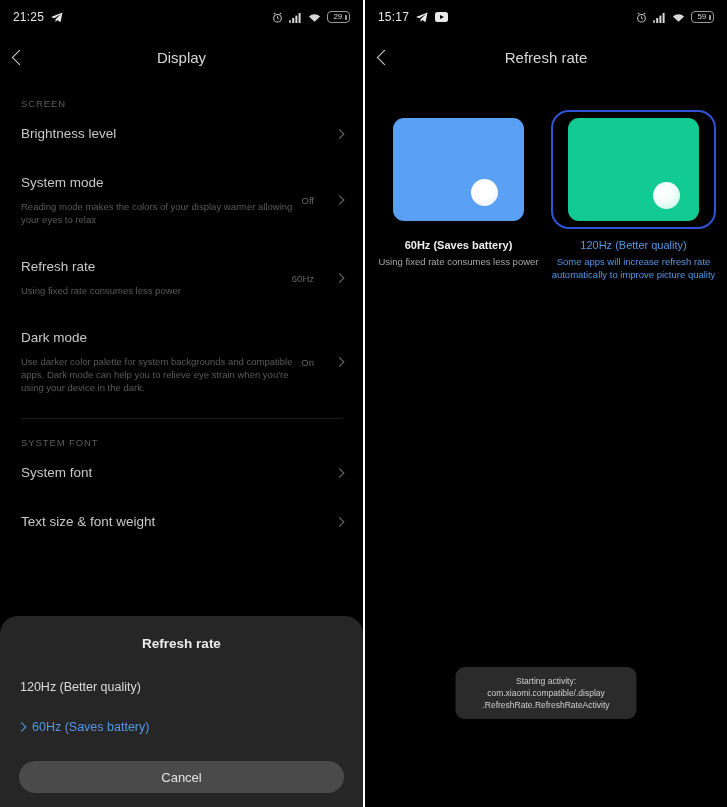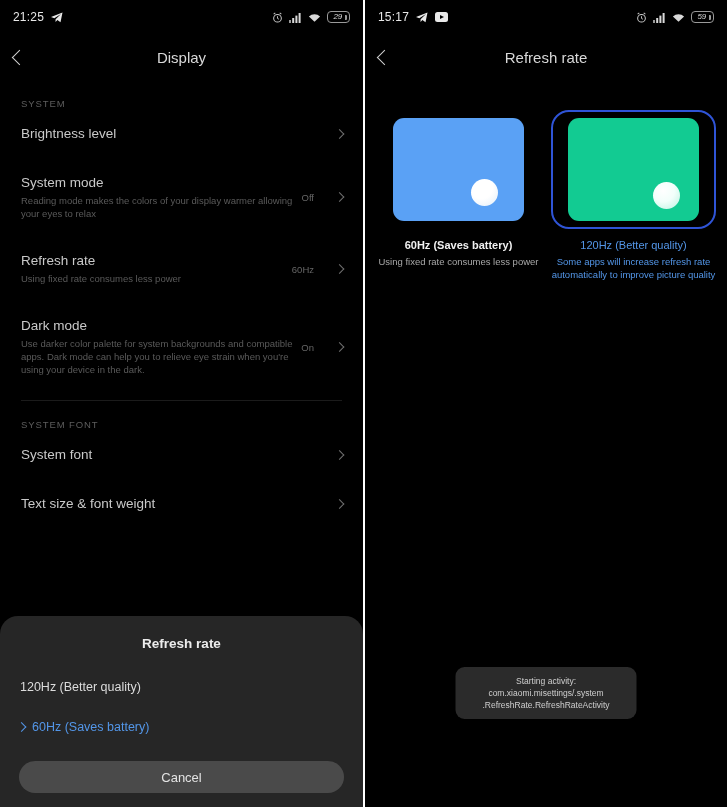--- a/index.html
+++ b/index.html
@@ -15,21 +15,21 @@
   .panel-divider { width: 2px; height: 807px; background: #ffffff; flex: 0 0 2px; }
   .panel-right { width: 362px; }
 
   
   .statusbar {
     height: 34px; display: flex; align-items: center;
     justify-content: space-between; padding: 0 13px;
   }
   .sb-left { display: flex; align-items: center; gap: 7px; }
   .sb-time { color: #e8e8e8; font-size: 12px; letter-spacing: .2px; }
-  .sb-right { display: flex; align-items: center; gap: 6px; font-style: italic; }
+  .sb-right { display: flex; align-items: center; gap: 6px; }
   .ic { display: inline-flex; align-items: center; }
   .yt-badge {
     width: 13px; height: 10px; background: #e9e9e9; border-radius: 2.5px;
     display: inline-flex; align-items: center; justify-content: center;
   }
   .yt-badge:after {
     content: ""; width: 0; height: 0; border-left: 4px solid #000;
     border-top: 2.6px solid transparent; border-bottom: 2.6px solid transparent;
     margin-left: 1px;
   }
@@ -65,21 +65,21 @@
     padding: 18px 0 0 21px;
   }
   .row {
     position: relative; padding: 16px 44px 16px 21px;
     min-height: 38px;
     text-decoration: underline;
   }
   .row-title { color: #c9c9c9; font-size: 13.5px; line-height: 17px; }
   .row-sub {
     color: #5a5a5a; font-size: 9.5px; line-height: 13px;
-    margin-top: 3px; max-width: 272px;
+    margin-top: 9px; max-width: 272px;
   }
   .row-value {
     position: absolute; right: 49px; top: 50%; transform: translateY(-50%);
     color: #666; font-size: 9.5px;
   }
   .row-chev {
     position: absolute; right: 20px; top: 50%;
     width: 7px; height: 7px; border-right: 1.4px solid #707070;
     border-top: 1.4px solid #707070; transform: translateY(-50%) rotate(45deg);
   }
@@ -190,21 +190,21 @@
       </div>
     </div>
 
     <div class="appbar">
       <div class="back-btn">
         <span class="chev-back"></span>
       </div>
       <div class="appbar-title">Display</div>
     </div>
 
-    <div class="section-label">SYSTEM</div>
+    <div class="section-label">SCREEN</div>
 
     <div class="row">
       <div class="row-title">Brightness level</div>
       <span class="row-chev"></span>
     </div>
 
     <div class="row">
       <div class="row-title">System mode</div>
       <div class="row-sub">Reading mode makes the colors of your display warmer allowing your eyes to relax</div>
       <span class="row-value">Off</span>
@@ -311,16 +311,16 @@
         <div class="card-frame selected">
           <div class="thumb green">
             <div class="ball"></div>
           </div>
         </div>
         <div class="card-label accent">120Hz (Better quality)</div>
         <div class="card-desc accent">Some apps will increase refresh rate automatically to improve picture quality</div>
       </div>
     </div>
 
-    <div class="toast">Starting activity: com.xiaomi.misettings/.system .RefreshRate.RefreshRateActivity</div>
+    <div class="toast">Starting activity: com.xiaomi.compatible/.display .RefreshRate.RefreshRateActivity</div>
   </div>
 
 </div>
 
 </body></html>

